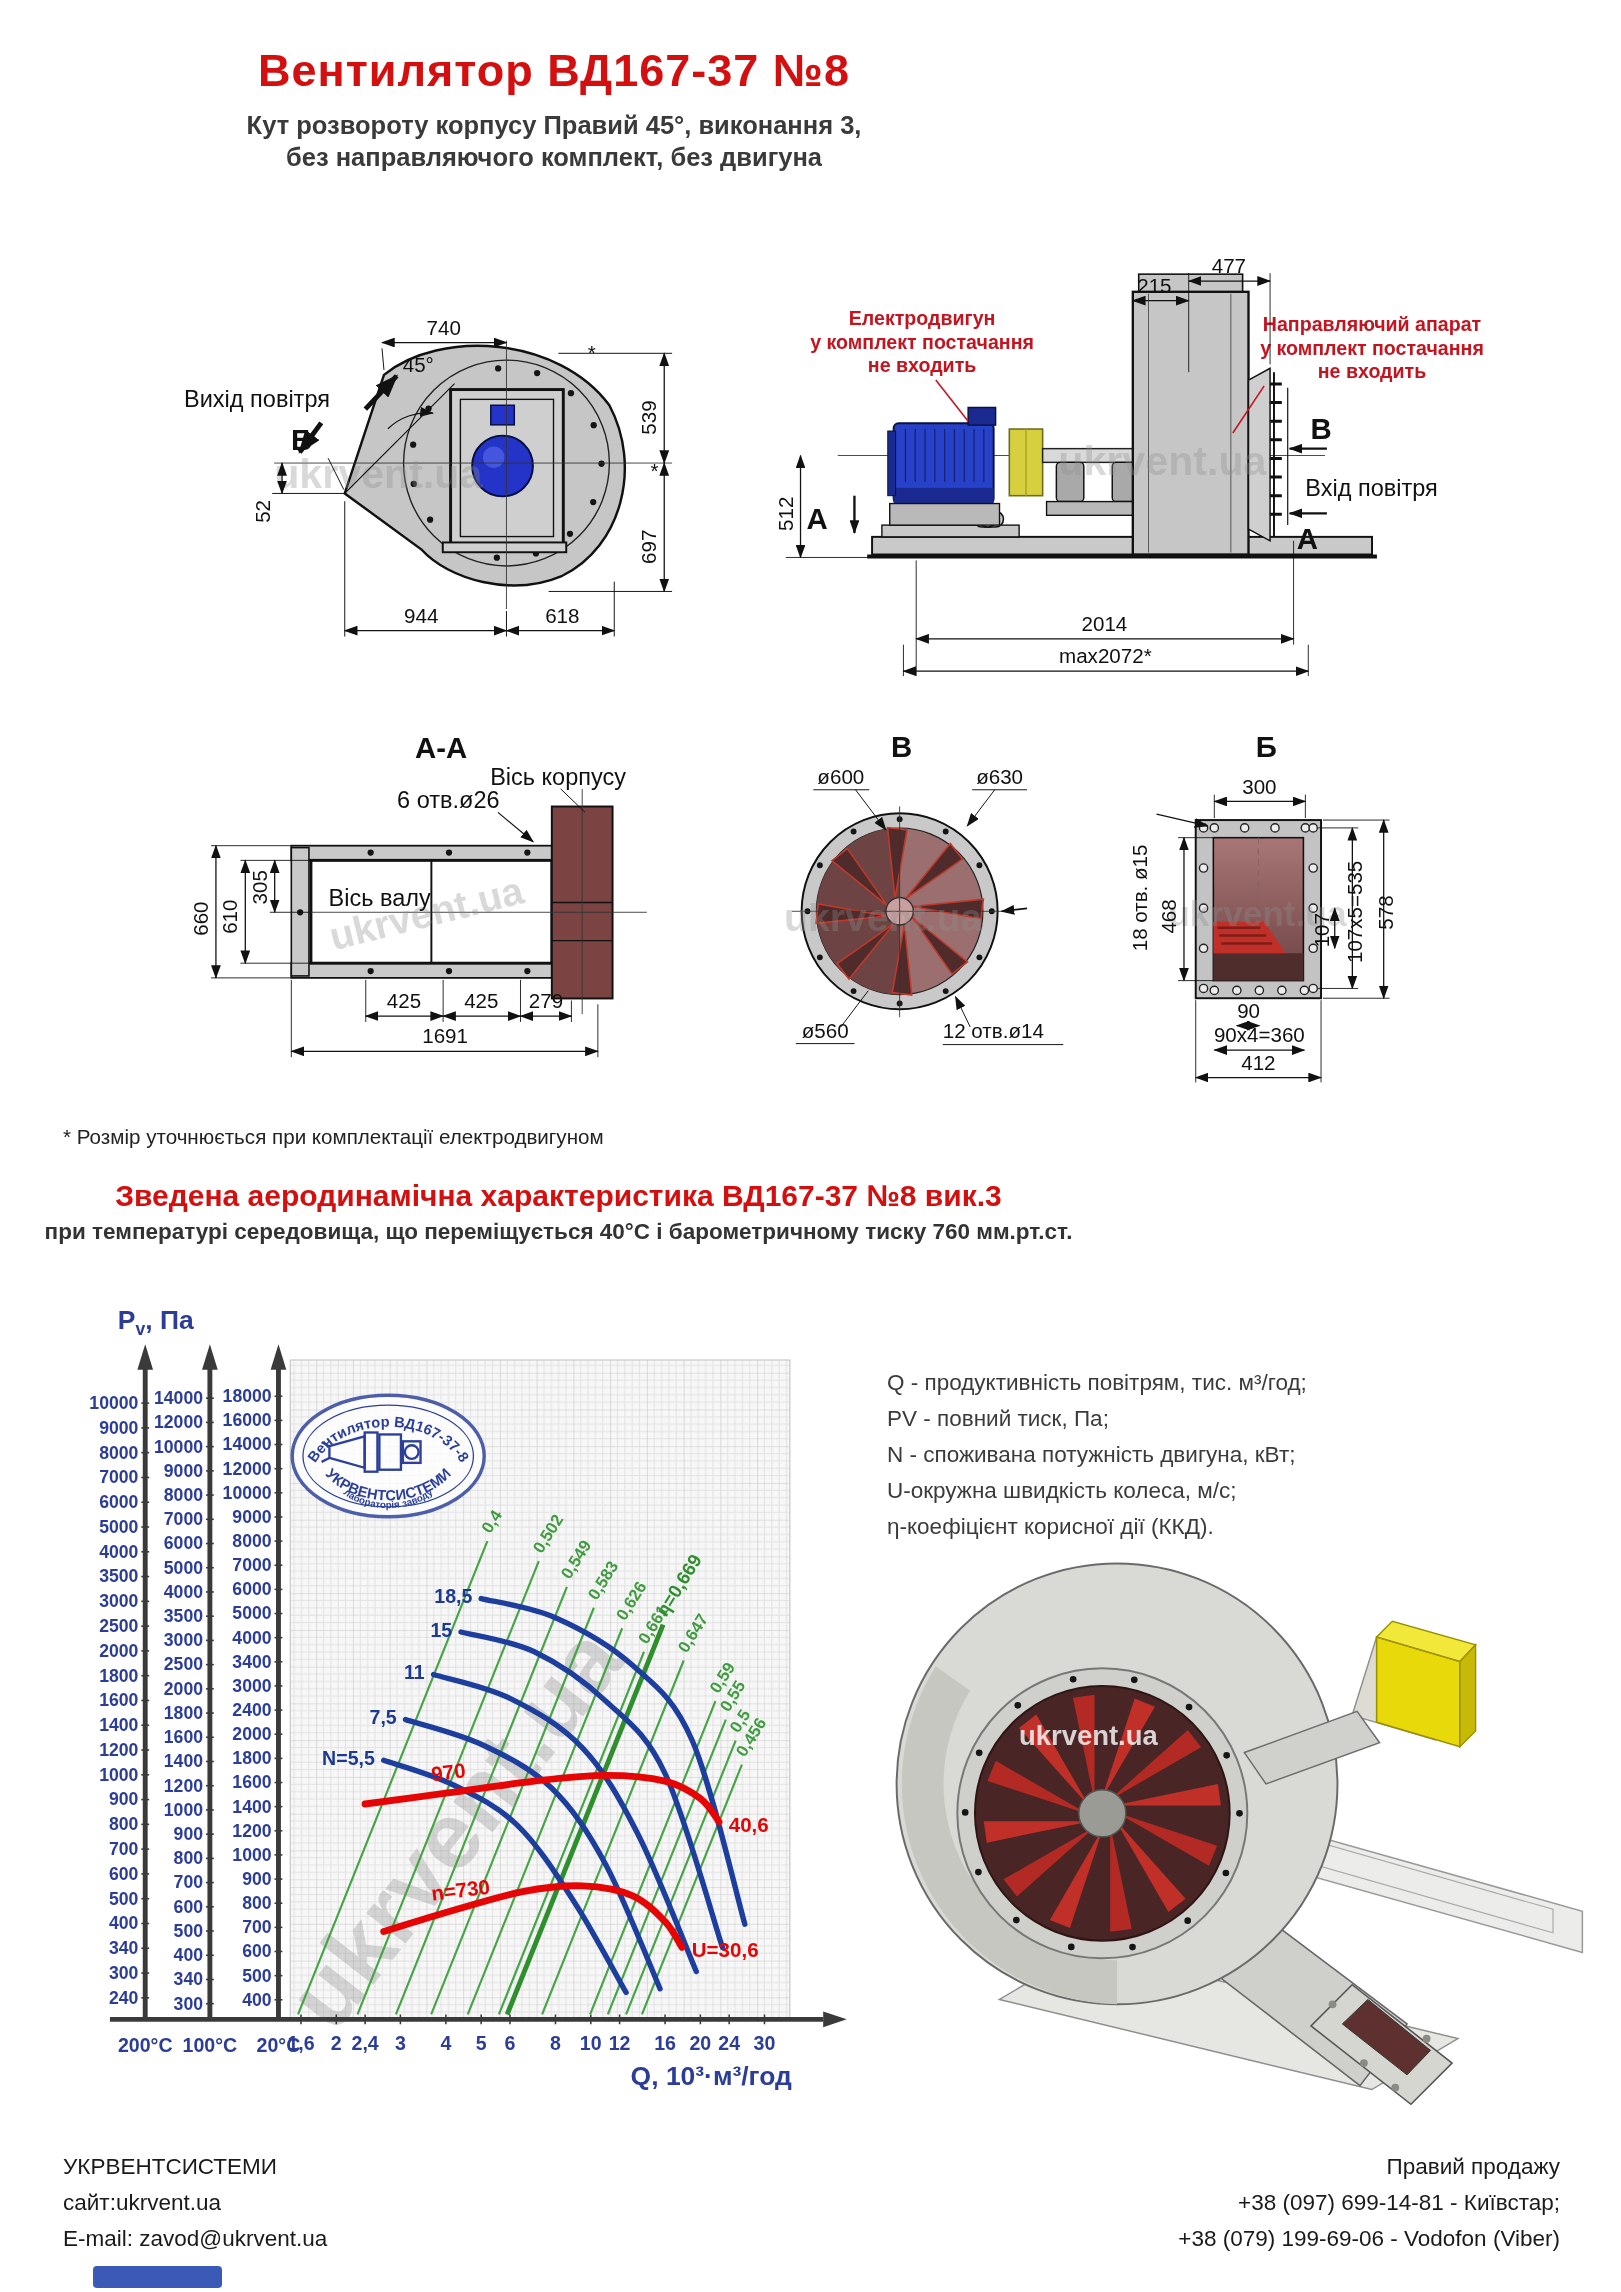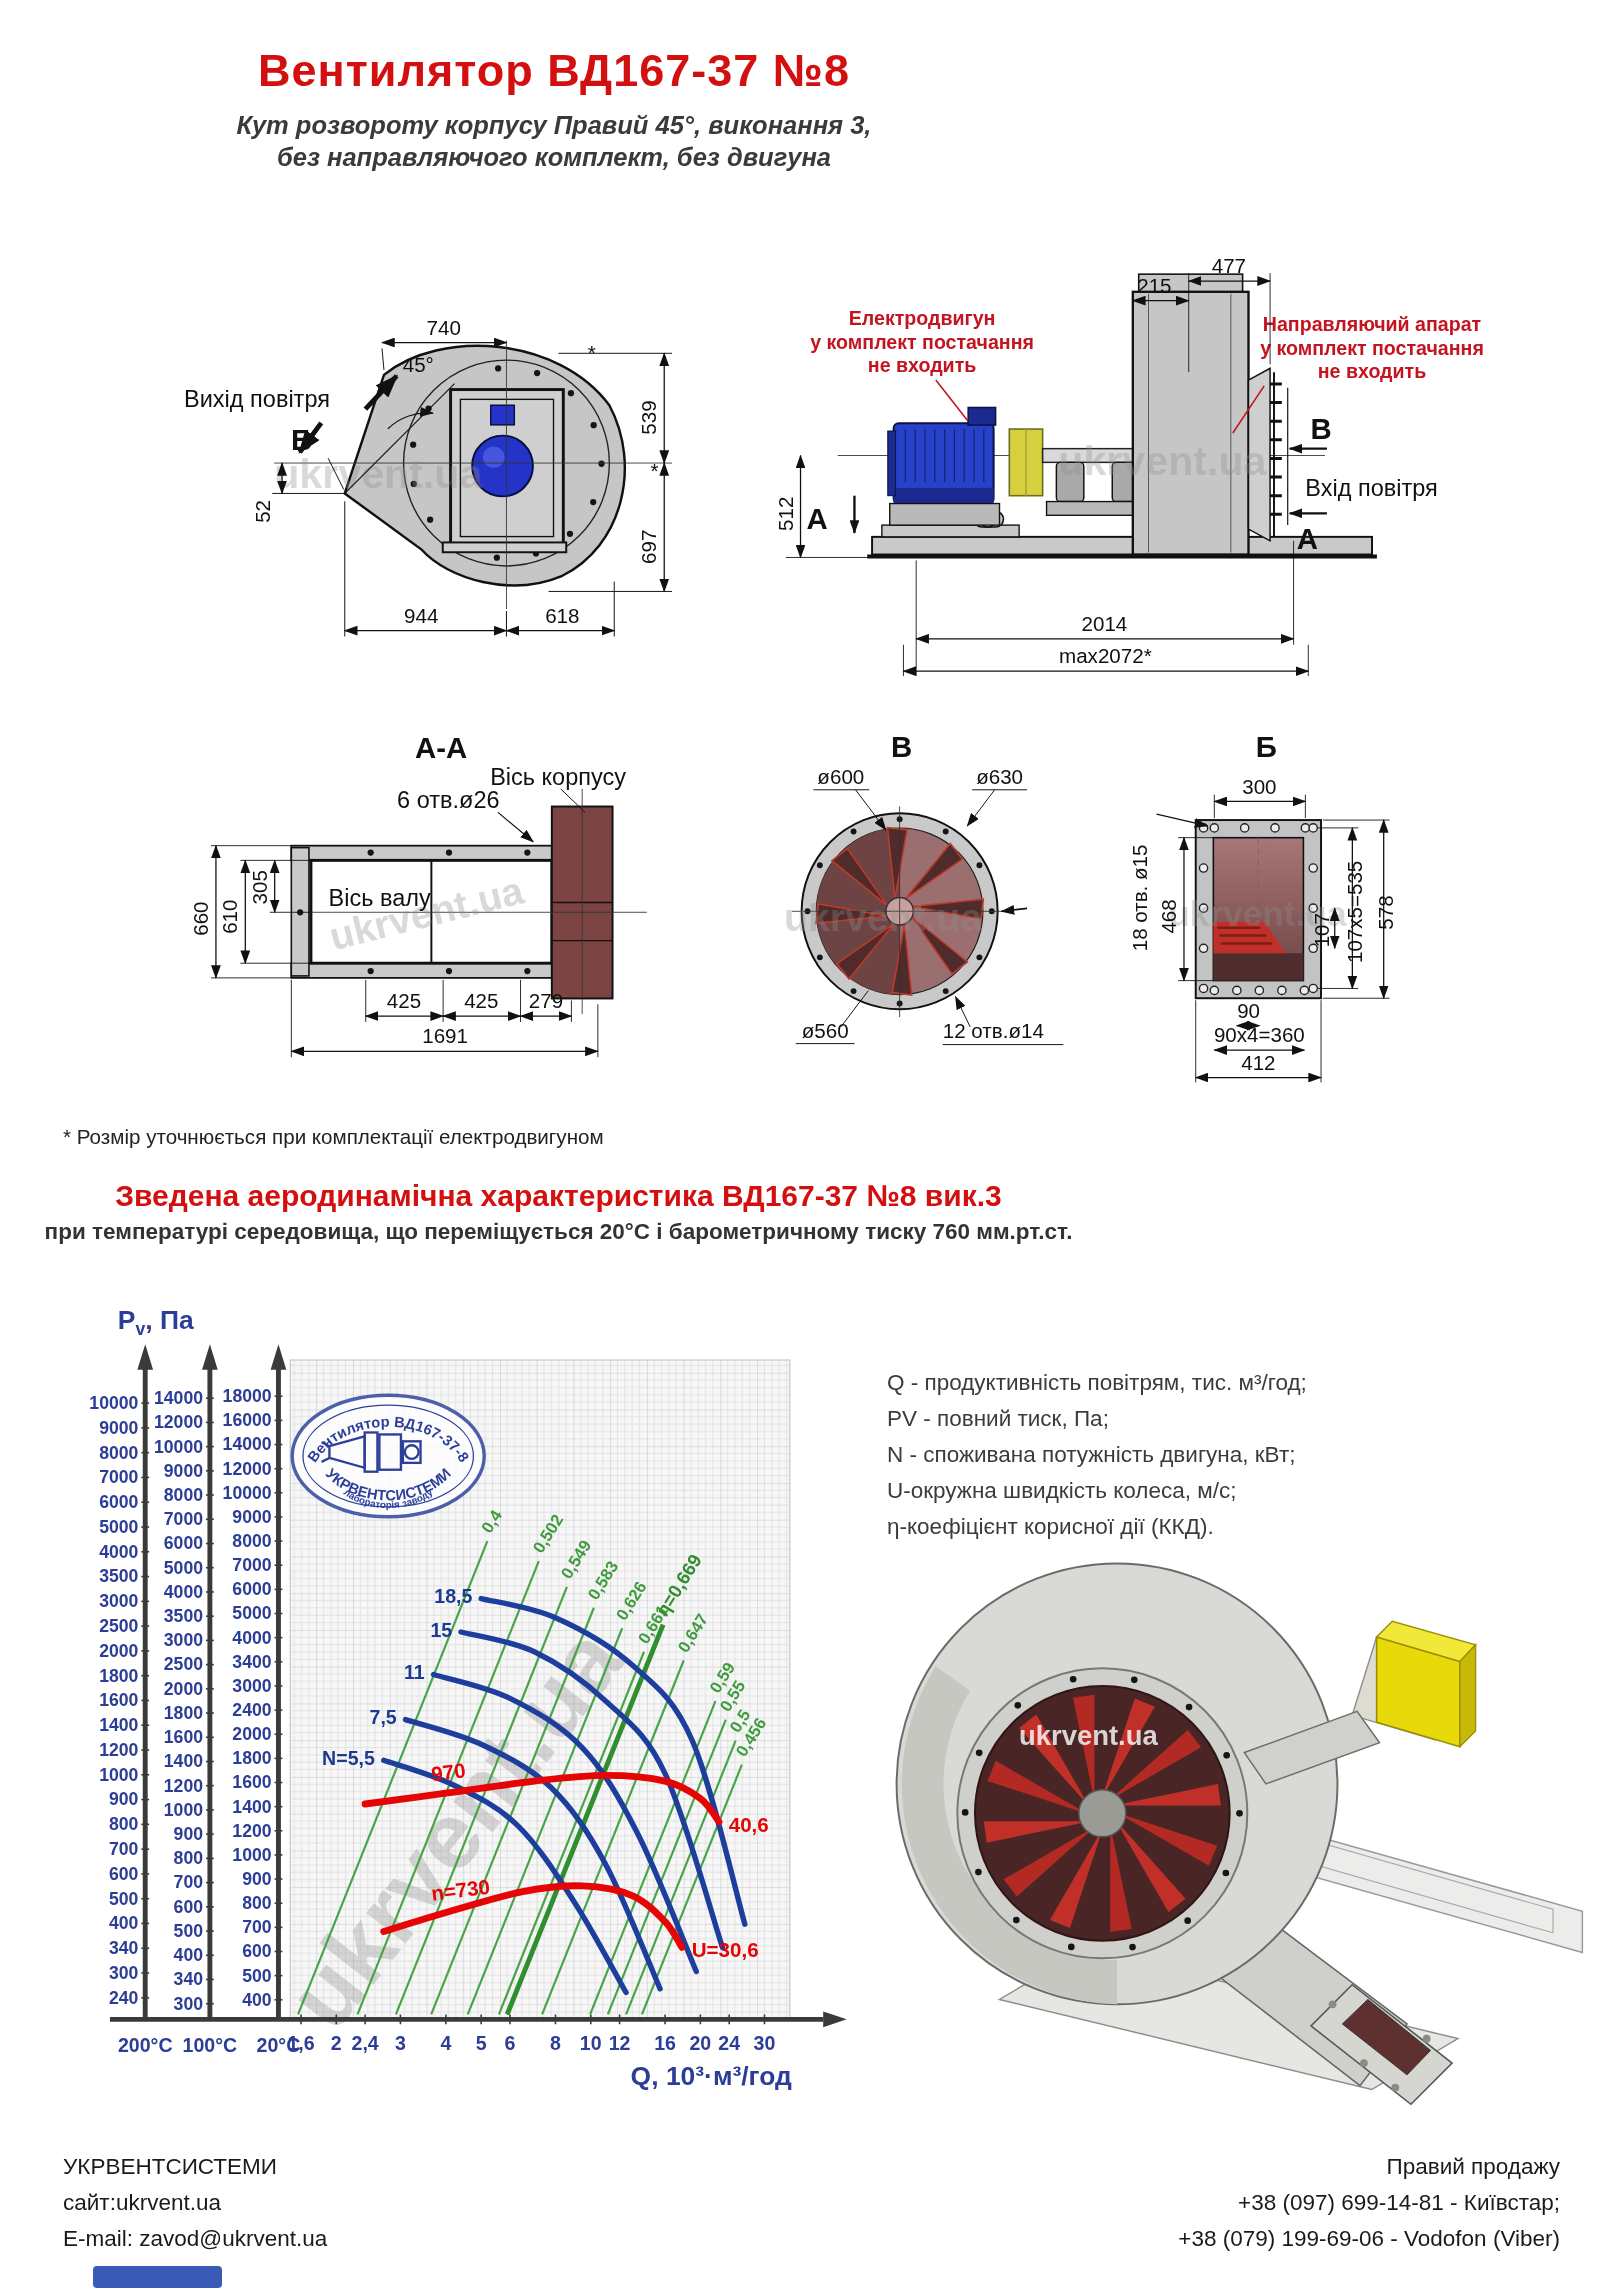--- a/index.html
+++ b/index.html
@@ -2,21 +2,21 @@
 <html><head>
 <meta charset="utf-8">
 <style>
   * { margin:0; padding:0; box-sizing:border-box; }
   html,body { background:#ffffff; }
   body { width:1621px; height:2293px; position:relative; font-family:"Liberation Sans", sans-serif; overflow:hidden; }
   .abs { position:absolute; }
   svg { overflow:visible; }
   svg text { font-family:"Liberation Sans", sans-serif; }
   .page-title { font-size:45px; font-weight:bold; color:#d40f0f; letter-spacing:1px; }
-  .page-sub { font-size:25.5px; font-weight:bold; color:#3a3a3a; line-height:32px;font-style:italic; }
+  .page-sub { font-size:25.5px; font-weight:bold; color:#3a3a3a; line-height:32px; }
   .hdr-wrap { left:0; top:45px; width:1108px; text-align:center; }
   .footnote { left:63px; top:1125px; font-size:20.6px; color:#222222; }
   .chart-hdr { left:0; top:1179px; width:1117px; text-align:center; }
   .chart-title { font-size:30px; font-weight:bold; color:#d40f0f; }
   .chart-sub { font-size:22.5px; font-weight:bold; color:#333333; margin-top:5.9px; }
   .legend-block { left:887px; top:1365px; width:716px; }
   .legline { font-size:22.5px; color:#3b3b3b; line-height:36px; }
   .footer-left { left:63px; top:2149px; font-size:22.5px; color:#1a1a1a; line-height:36px; }
   .footer-right { left:882px; top:2149px; width:678px; font-size:22.5px; color:#1a1a1a; line-height:36px; text-align:right; }
   .blue-strip { left:93px; top:2266px; width:129px; height:21.6px; background:#3b5ab8; border-radius:3.9px; }
@@ -392,21 +392,21 @@
     <line x1="208" y1="276" x2="208" y2="360" stroke="#111" stroke-width="0.9"></line>
     <line x1="80" y1="355" x2="208" y2="355" stroke="#111" stroke-width="1.3" marker-start="url(#ma)" marker-end="url(#ma)"></line>
     <text x="144" y="347" class="dimc">412</text>
   </g>
 </svg>
 
 <div class="abs footnote">* Розмір уточнюється при комплектації електродвигуном</div>
 
 <div class="abs chart-hdr">
   <div class="chart-title">Зведена аеродинамічна характеристика ВД167-37 №8 вик.3</div>
-  <div class="chart-sub">при температурі середовища, що переміщується 20°С і барометричному тиску 760 мм.рт.ст.</div>
+  <div class="chart-sub">при температурі середовища, що переміщується 40°С і барометричному тиску 760 мм.рт.ст.</div>
 </div>
 
 <svg id="chart-svg" class="abs" style="left:59px;top:1299px;" width="823" height="799" viewBox="0 0 840 815">
   <rect x="236" y="62" width="510" height="673" fill="url(#gridpat)" stroke="#bdbdbd" stroke-width="1"></rect>
   <text transform="translate(430,560) rotate(-52)" text-anchor="middle" class="wm" font-size="96" opacity="0.2">ukrvent.ua</text>
   <g id="chart-dyn">
       <line x1="88" y1="735" x2="88" y2="66" stroke="#3a3a3a" stroke-width="5"></line>
       <path d="M80,72 L88,46 L96,72 Z" fill="#3a3a3a"></path>
       <text x="88" y="768" class="axn" text-anchor="middle">200°С</text>
       <line x1="84" y1="106" x2="92" y2="106" stroke="#3a3a3a" stroke-width="1.6"></line>

